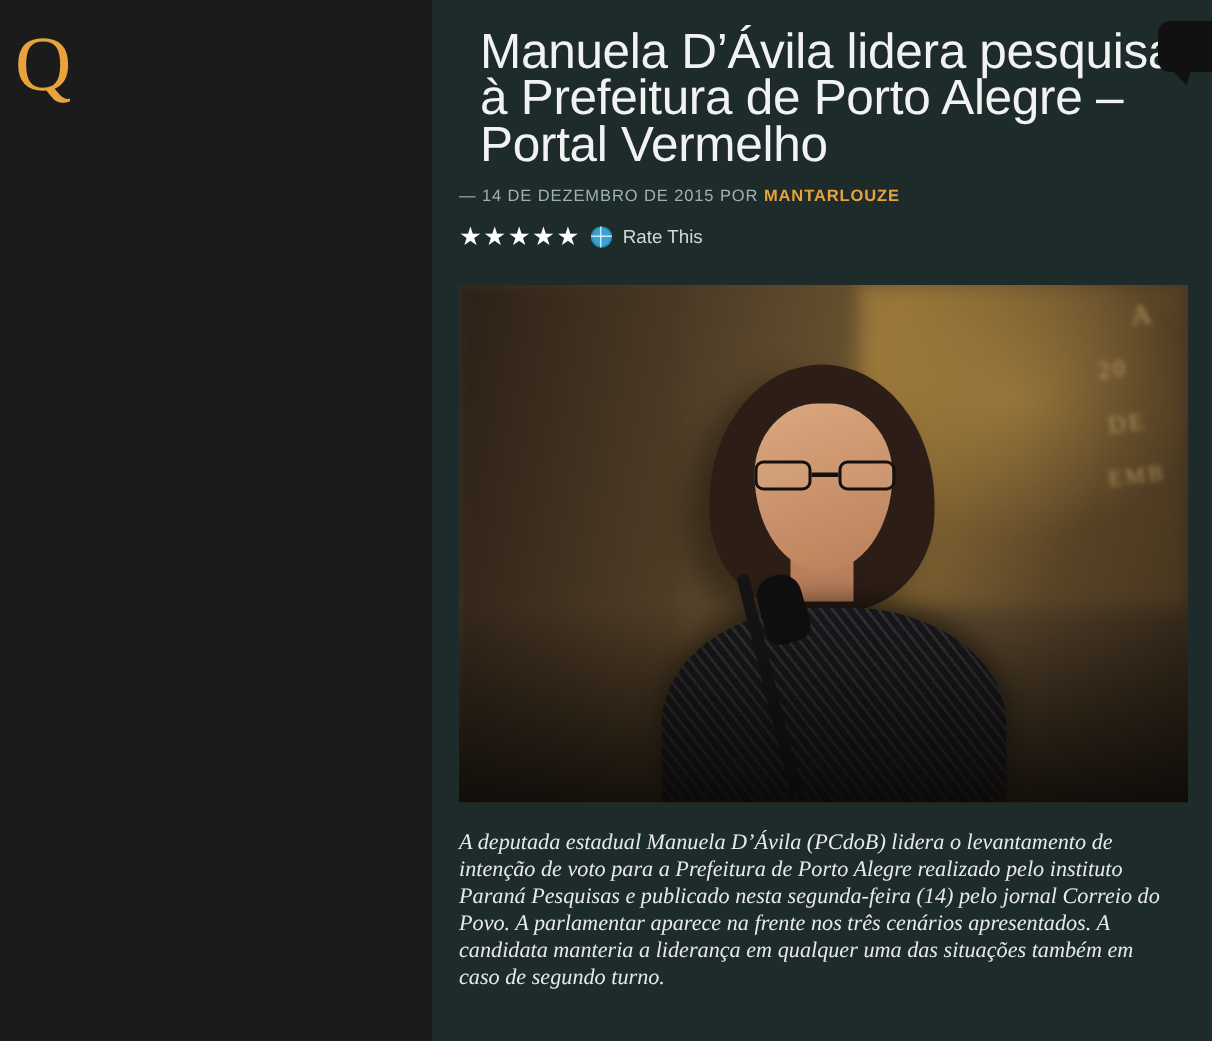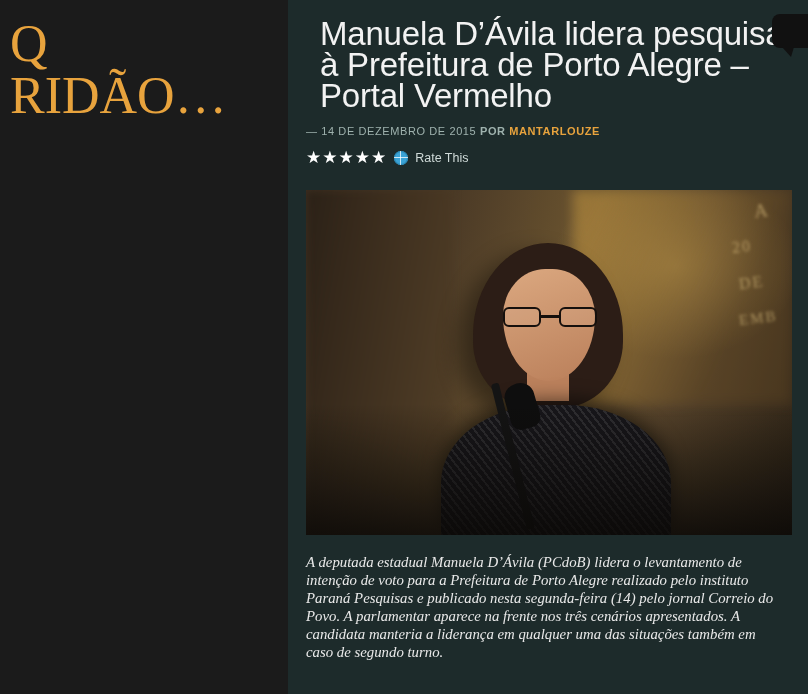--- a/index.html
+++ b/index.html
@@ -66,21 +66,21 @@
     margin-left: 14px;
   }
   .post-meta {
     margin-top: 14px;
     font-size: 11px;
     letter-spacing: 0.6px;
     color: #9fb2ae;
   }
   .post-meta .dash { color: #9fb2ae; }
   .post-meta .date { color: #9fb2ae; }
-  .post-meta .by { color: #9fb2ae; font-weight: bold; }
+  .post-meta .by { color: #9fb2ae; }
   .post-meta .author { color: #e8a33d; text-decoration: none; font-weight: bold; }
 
   .rating-row {
     margin-top: 12px;
     display: flex;
     align-items: center;
     gap: 7px;
   }
   .stars {
     color: #ffffff;
@@ -279,21 +279,20 @@
   }
 </style>
 </head>
 <body>
 
 <div class="page">
 
   <aside class="sidebar">
     <h1 class="site-title">
       <span>Q</span>
-      <span class="line2">RIDÃO…</span>
     </h1>
   </aside>
 
   <main class="content">
 
     <div class="comment-bubble"></div>
 
     <h2 class="post-title">Manuela D’Ávila lidera pesquisa à Prefeitura de Porto Alegre   –  Portal Vermelho</h2>
 
     <div class="post-meta">

